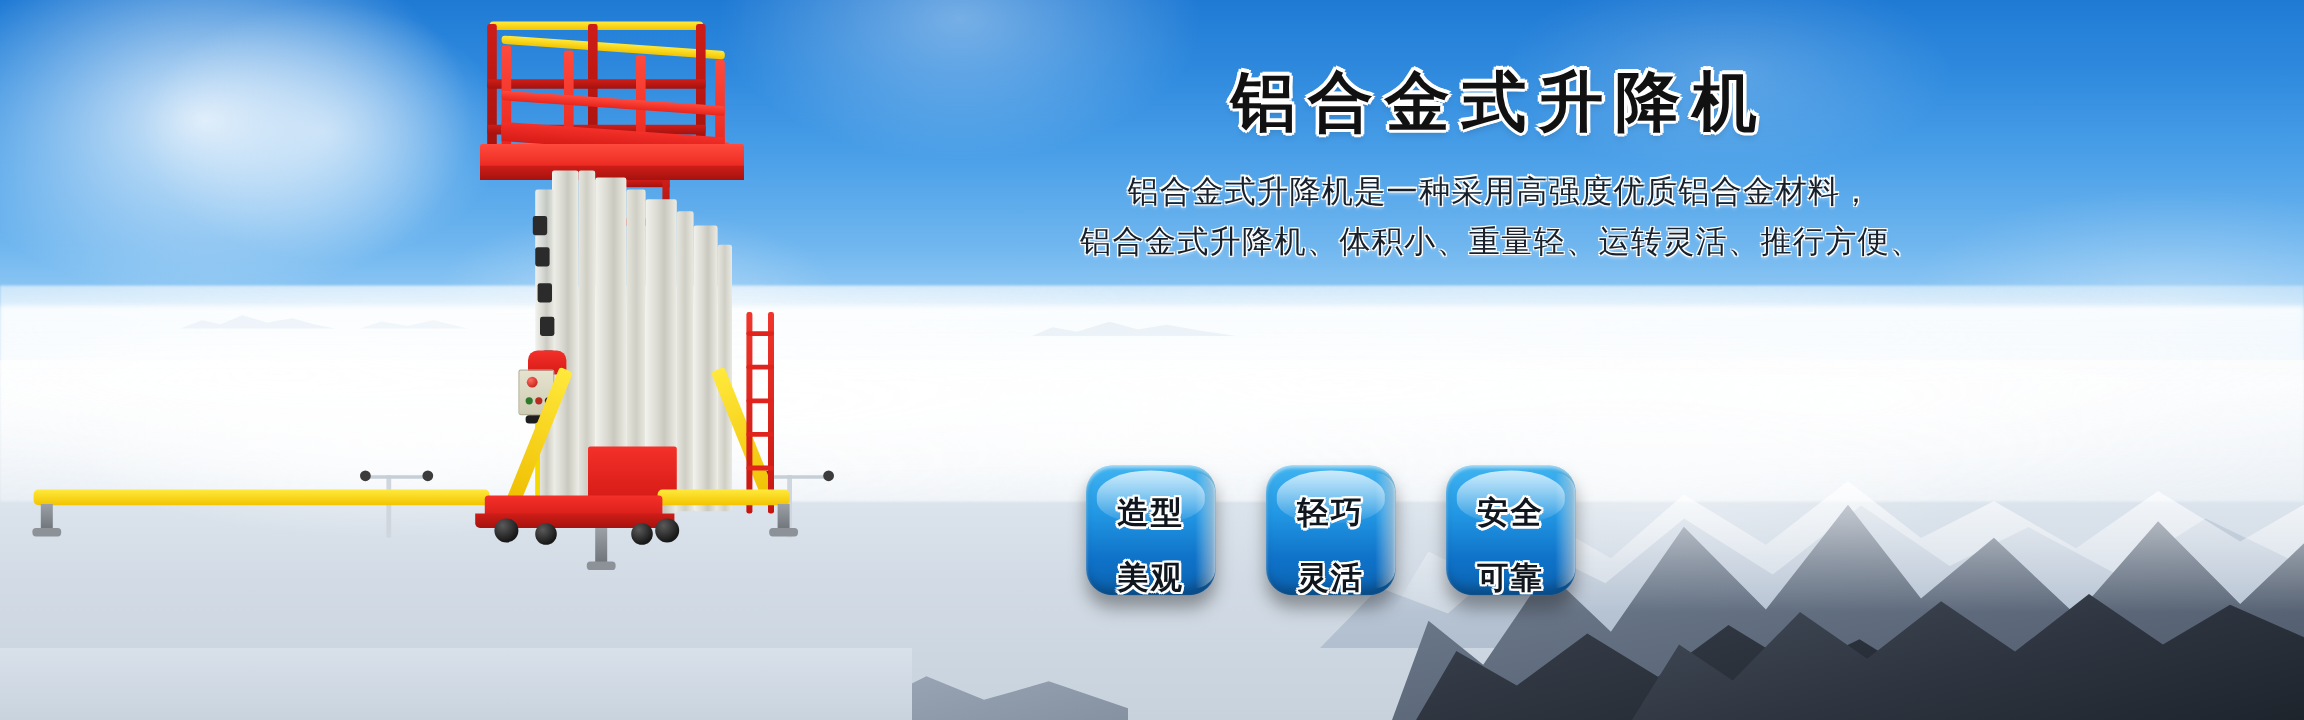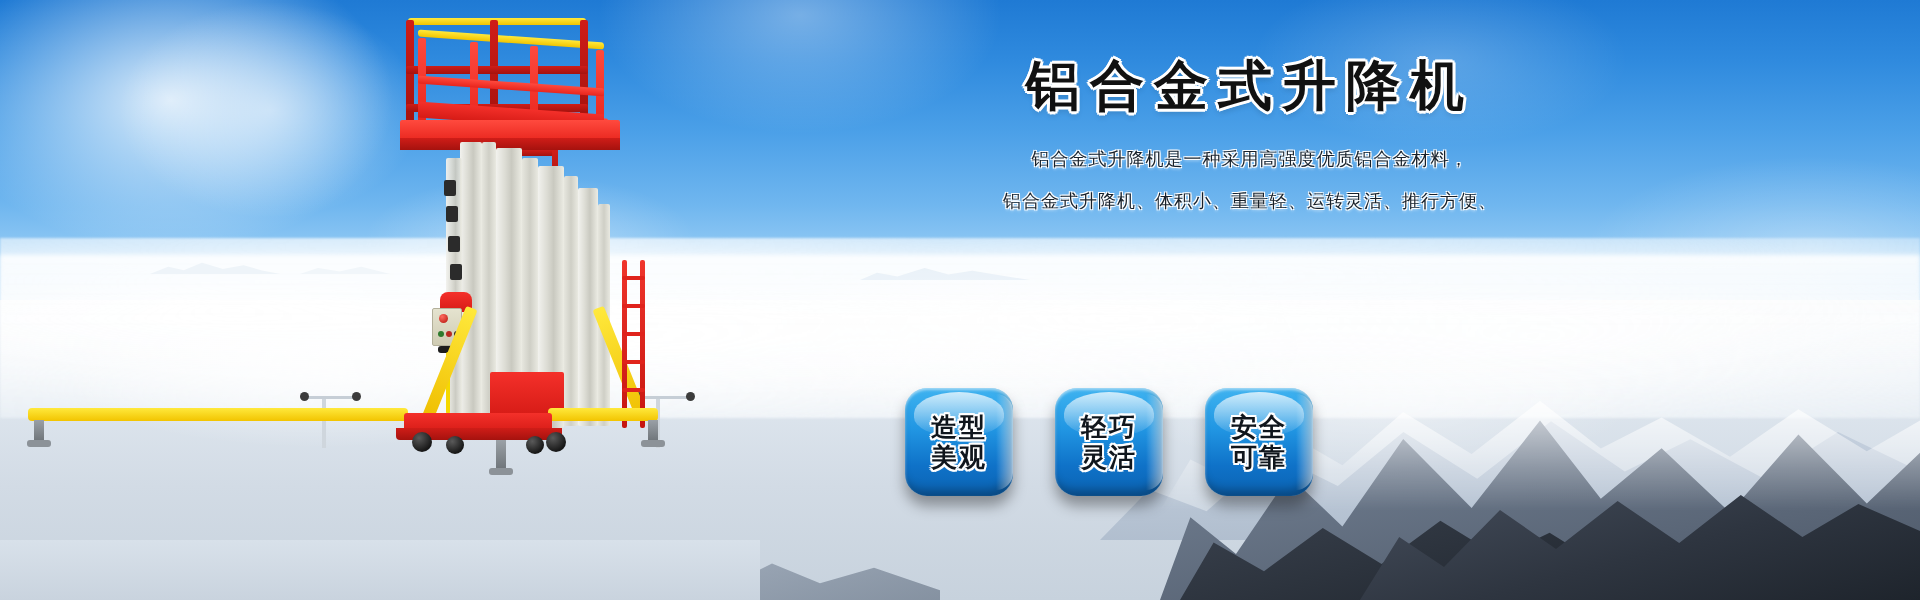--- a/index.html
+++ b/index.html
@@ -188,21 +188,21 @@
   #copy { position:absolute; left:900px; top:40px; width:700px;margin-top:14px; }
   .title {
     font-size:54px; font-weight:bold; color:#111; letter-spacing:10px;
     text-align:center; line-height:1.15;
     text-shadow:
       -2px -2px 0 #fff, 2px -2px 0 #fff, -2px 2px 0 #fff, 2px 2px 0 #fff,
       -3px 0 0 #fff, 3px 0 0 #fff, 0 -3px 0 #fff, 0 3px 0 #fff,
       0 4px 6px rgba(0,0,0,.18);
   }
   .para {
-    margin-top:22px; font-size:18px; color:#18212b; line-height:42px;
+    margin-top:22px; font-size:26px; color:#18212b; line-height:42px;
     letter-spacing:1px; text-align:center;
     text-shadow:
       -1px -1px 0 #fff, 1px -1px 0 #fff, -1px 1px 0 #fff, 1px 1px 0 #fff,
       0 2px 3px rgba(255,255,255,.7);
   }
   .para div { white-space:nowrap; }
 
   
   #badges {
     position:absolute; left:905px; top:388px; width:660px;
@@ -233,21 +233,21 @@
   }
   .badge-label {
     position:relative; z-index:2;
     font-size:26px; font-weight:bold; line-height:30px; color:#10161d;
     letter-spacing:2px; text-align:center;
     text-shadow:
       -1.6px -1.6px 0 #fff, 1.6px -1.6px 0 #fff,
       -1.6px 1.6px 0 #fff, 1.6px 1.6px 0 #fff,
       -2px 0 0 #fff, 2px 0 0 #fff, 0 -2px 0 #fff, 0 2px 0 #fff;
   }
-  .badge-label span { display:block; }
+  .badge-label span { display:block;margin-top:24px; }
 </style>
 </head>
 <body>
 
 <div id="banner">
 
   <div class="sky"></div>
 
   <div class="cloud cl1"></div>
   <div class="cloud cl2"></div>

